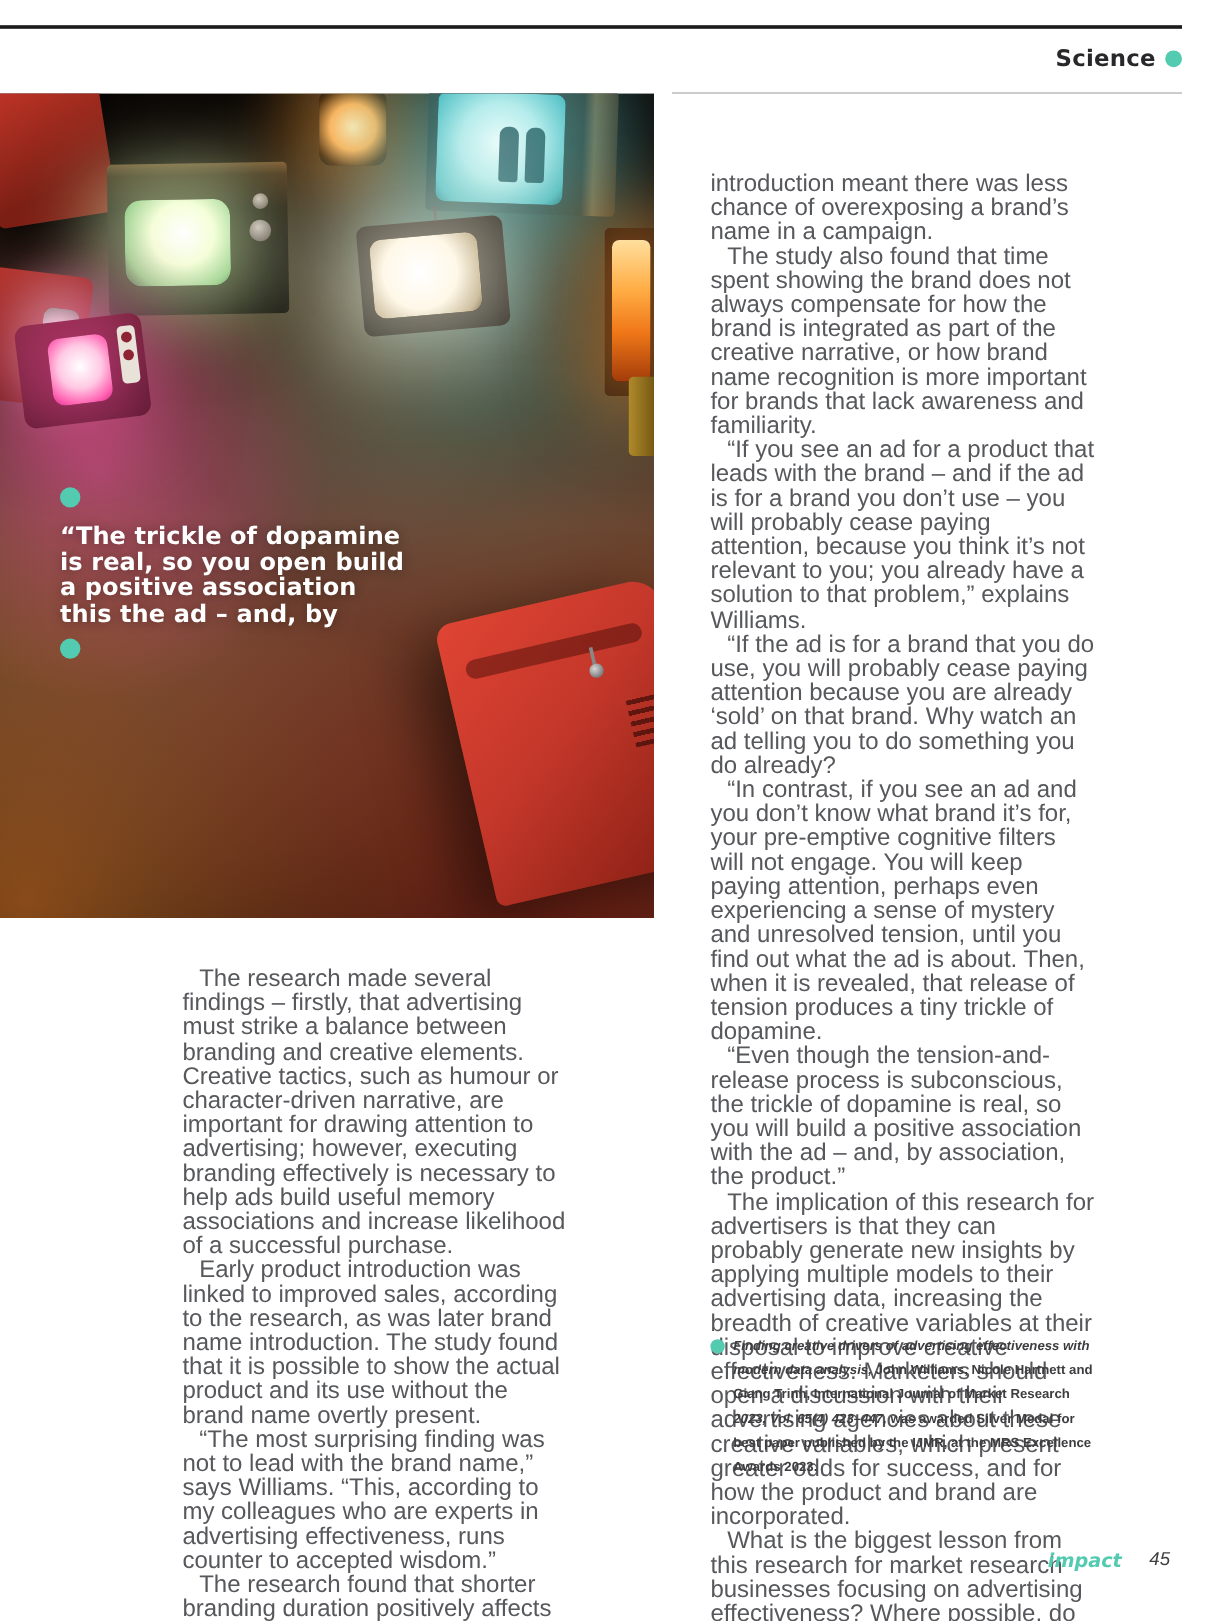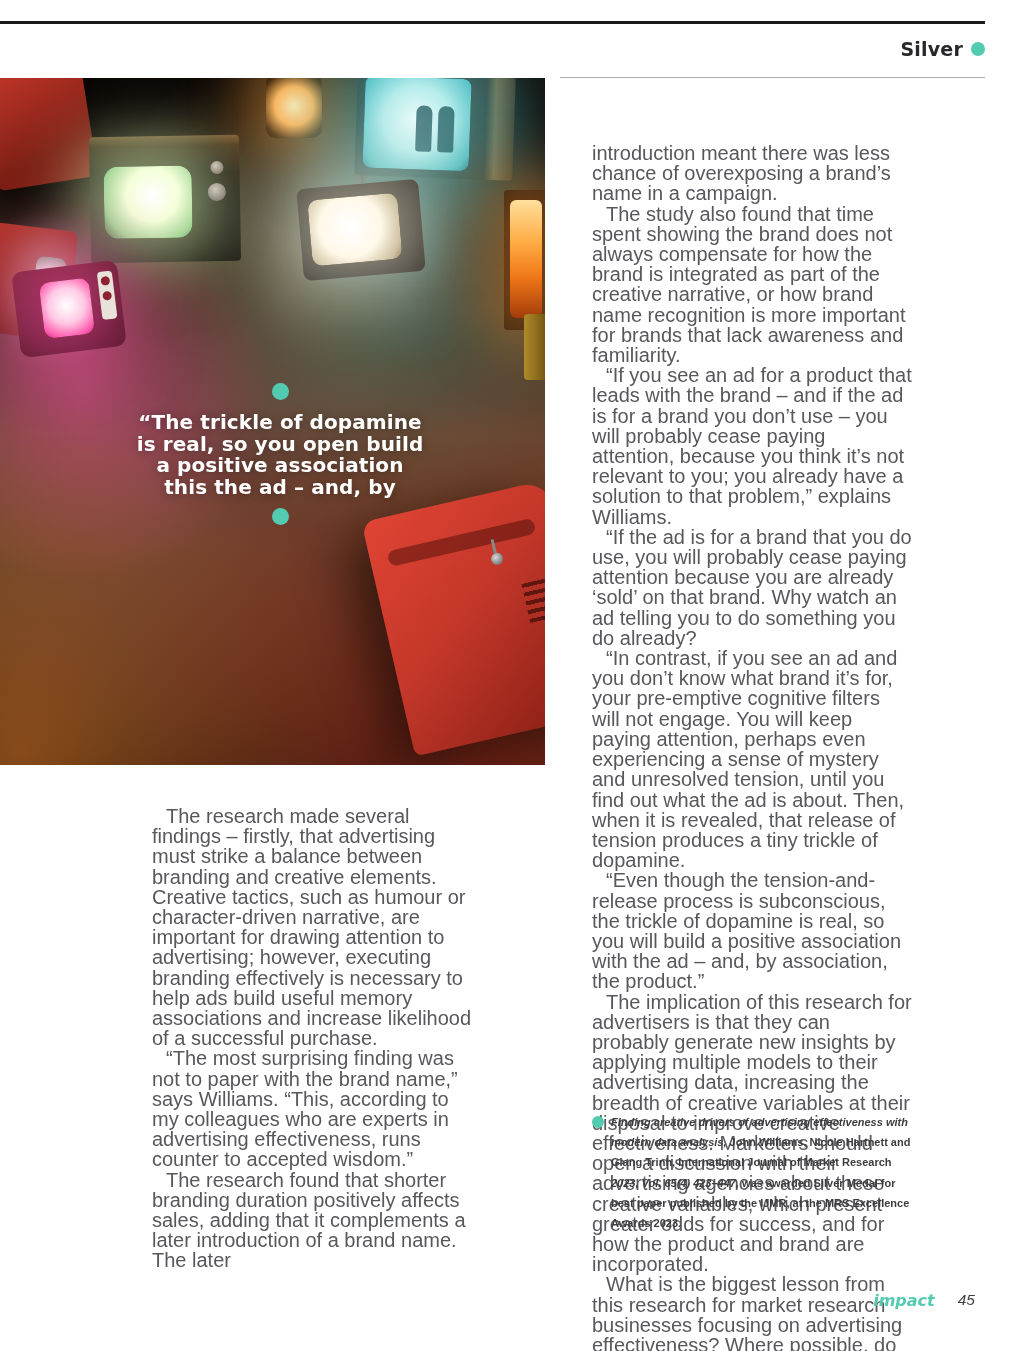--- a/index.html
+++ b/index.html
@@ -74,21 +74,21 @@
   .tv-red-bottomright { left:386px; top:420px; width:190px; height:240px; transform:rotate(-13deg);
     background:linear-gradient(140deg,#e04433 0%,#c3372a 45%,#841d12 100%); border-radius:14px 26px 8px 8px;
     box-shadow:-20px 10px 50px rgba(0,0,0,.55); }
   .tv-red-bottomright .ridge { position:absolute; left:18px; top:34px; width:150px; height:16px; border-radius:8px; background:rgba(60,8,4,.45); }
   .tv-red-bottomright .switch { position:absolute; left:118px; top:60px; width:12px; height:12px; border-radius:50%;
     background:radial-gradient(circle at 40% 35%, #d8d8d8, #555); }
   .tv-red-bottomright .switch::before { content:""; position:absolute; left:4px; top:-14px; width:3px; height:14px; background:#888; }
   .tv-red-bottomright .vents { position:absolute; right:14px; top:96px; width:34px; height:40px;
     background:repeating-linear-gradient(180deg, rgba(40,5,2,.6) 0 4px, transparent 4px 9px); }
 
-  .pull-quote { position:absolute; left:50px; top:305px; width:460px; text-align:center; }
+  .pull-quote { position:absolute; left:50px; top:328px; width:460px; text-align:left; }
   .quote-dot { width:17px; height:17px; margin:0 auto; }
   .quote-text { margin:8px 0 10px; font-family:"DejaVu Sans", sans-serif; font-weight:bold; font-size:20px;
     line-height:21.5px; color:#ffffff; text-shadow:0 1px 10px rgba(0,0,0,.35); letter-spacing:.1px; }
   .quote-text span { display:block; }
 
   
   .col { position:absolute; font-size:20px; line-height:20.2px; color:#57585c; }
   .col-left { left:152px; top:806px; width:322px; }
   .col-right { left:592px; top:143px; width:320px; }
   .col p { margin:0; }
@@ -106,21 +106,21 @@
   .footer .pg { font-size:15.5px; color:#3f3f41; }
 </style>
 </head>
 <body>
 
 <div class="page">
 
   <div class="rule-top"></div>
 
   <div class="section-row">
-    <span class="section-label">Silver</span>
+    <span class="section-label">Science</span>
     <span class="dot section-dot"></span>
   </div>
 
   <div class="rule-thin"></div>
 
   <div class="photo">
     <div class="tv tv-red-topleft"></div>
     <div class="tv tv-black-large">
       <div class="screen"></div>
       <i class="knob knob1"></i>
@@ -161,21 +161,22 @@
         <span>is real, so you open build</span>
         <span>a positive association</span>
         <span>this the ad – and, by</span>
       </div>
       <span class="dot quote-dot"></span>
     </div>
   </div>
 
   <div class="col col-left">
     <p class="indent">The research made several findings – firstly, that advertising must strike a balance between branding and creative elements. Creative tactics, such as humour or character-driven narrative, are important for drawing attention to advertising; however, executing branding effectively is necessary to help ads build useful memory associations and increase likelihood of a successful purchase.</p>
-    <p class="indent">“The most surprising finding was not to paper with the brand name,” says Williams. “This, according to my colleagues who are experts in advertising effectiveness, runs counter to accepted wisdom.”</p>
+    <p class="indent">Early product introduction was linked to improved sales, according to the research, as was later brand name introduction. The study found that it is possible to show the actual product and its use without the brand name overtly present.</p>
+    <p class="indent">“The most surprising finding was not to lead with the brand name,” says Williams. “This, according to my colleagues who are experts in advertising effectiveness, runs counter to accepted wisdom.”</p>
     <p class="indent">The research found that shorter branding duration positively affects sales, adding that it complements a later introduction of a brand name. The later</p>
   </div>
 
   <div class="col col-right">
     <p>introduction meant there was less chance of overexposing a brand’s name in a campaign.</p>
     <p class="indent">The study also found that time spent showing the brand does not always compensate for how the brand is integrated as part of the creative narrative, or how brand name recognition is more important for brands that lack awareness and familiarity.</p>
     <p class="indent">“If you see an ad for a product that leads with the brand – and if the ad is for a brand you don’t use – you will probably cease paying attention, because you think it’s not relevant to you; you already have a solution to that problem,” explains Williams.</p>
     <p class="indent">“If the ad is for a brand that you do use, you will probably cease paying attention because you are already ‘sold’ on that brand. Why watch an ad telling you to do something you do already?</p>
     <p class="indent">“In contrast, if you see an ad and you don’t know what brand it’s for, your pre-emptive cognitive filters will not engage. You will keep paying attention, perhaps even experiencing a sense of mystery and unresolved tension, until you find out what the ad is about. Then, when it is revealed, that release of tension produces a tiny trickle of dopamine.</p>
     <p class="indent">“Even though the tension-and-release process is subconscious, the trickle of dopamine is real, so you will build a positive association with the ad – and, by association, the product.”</p>

